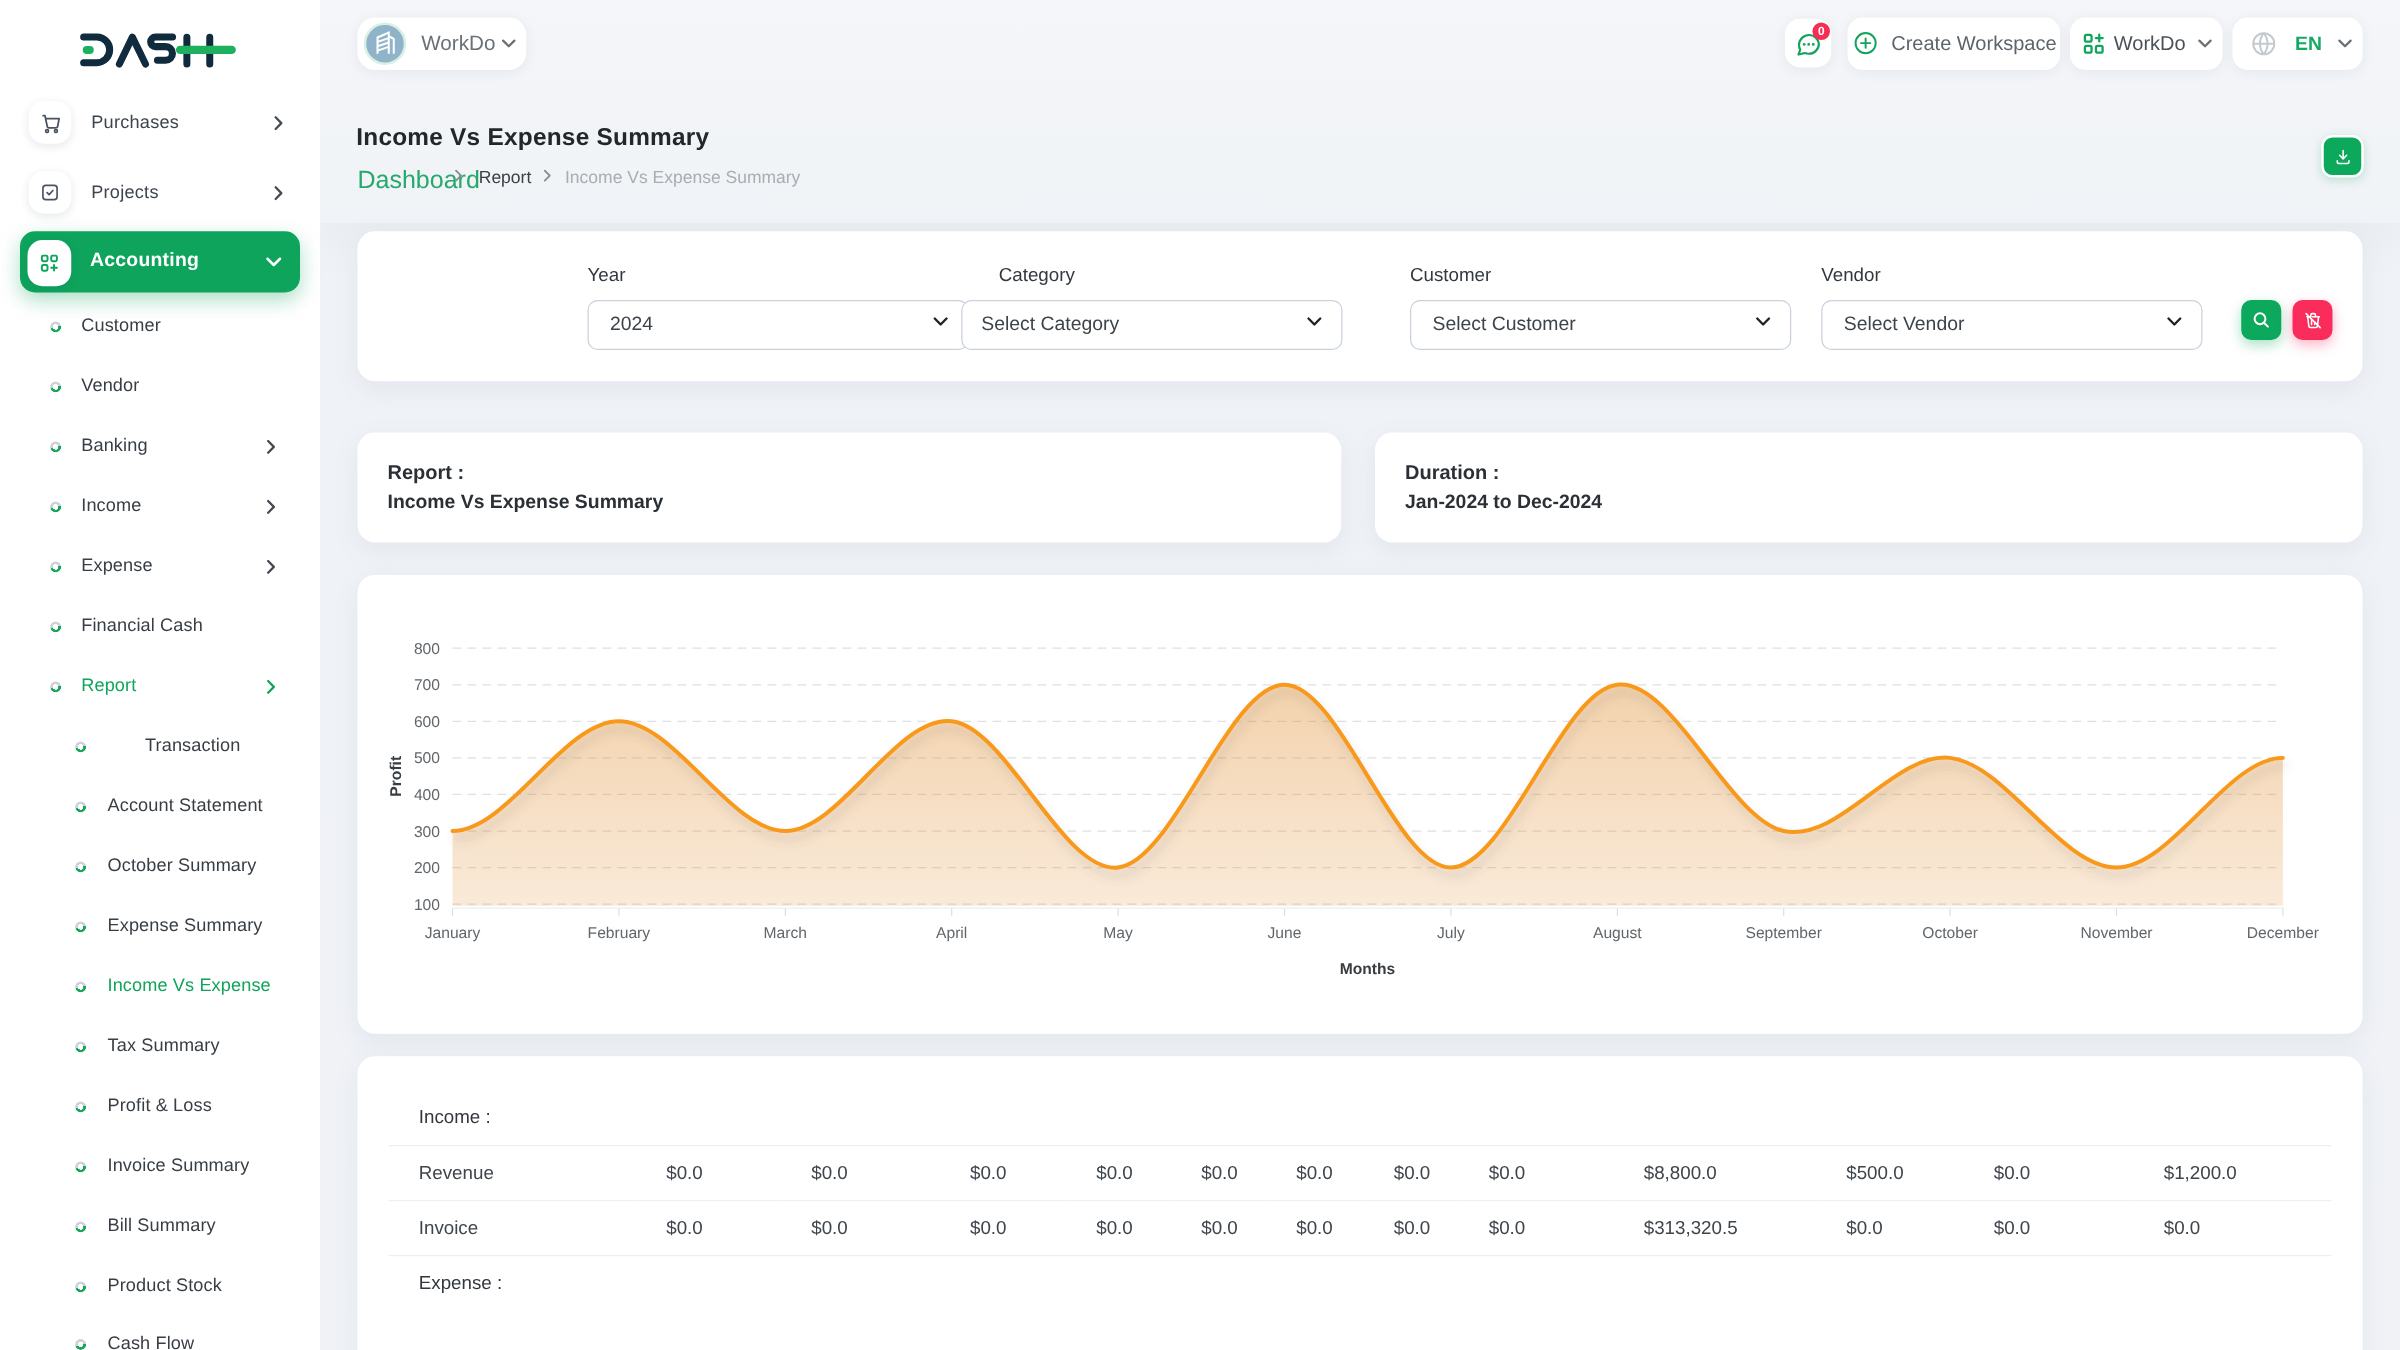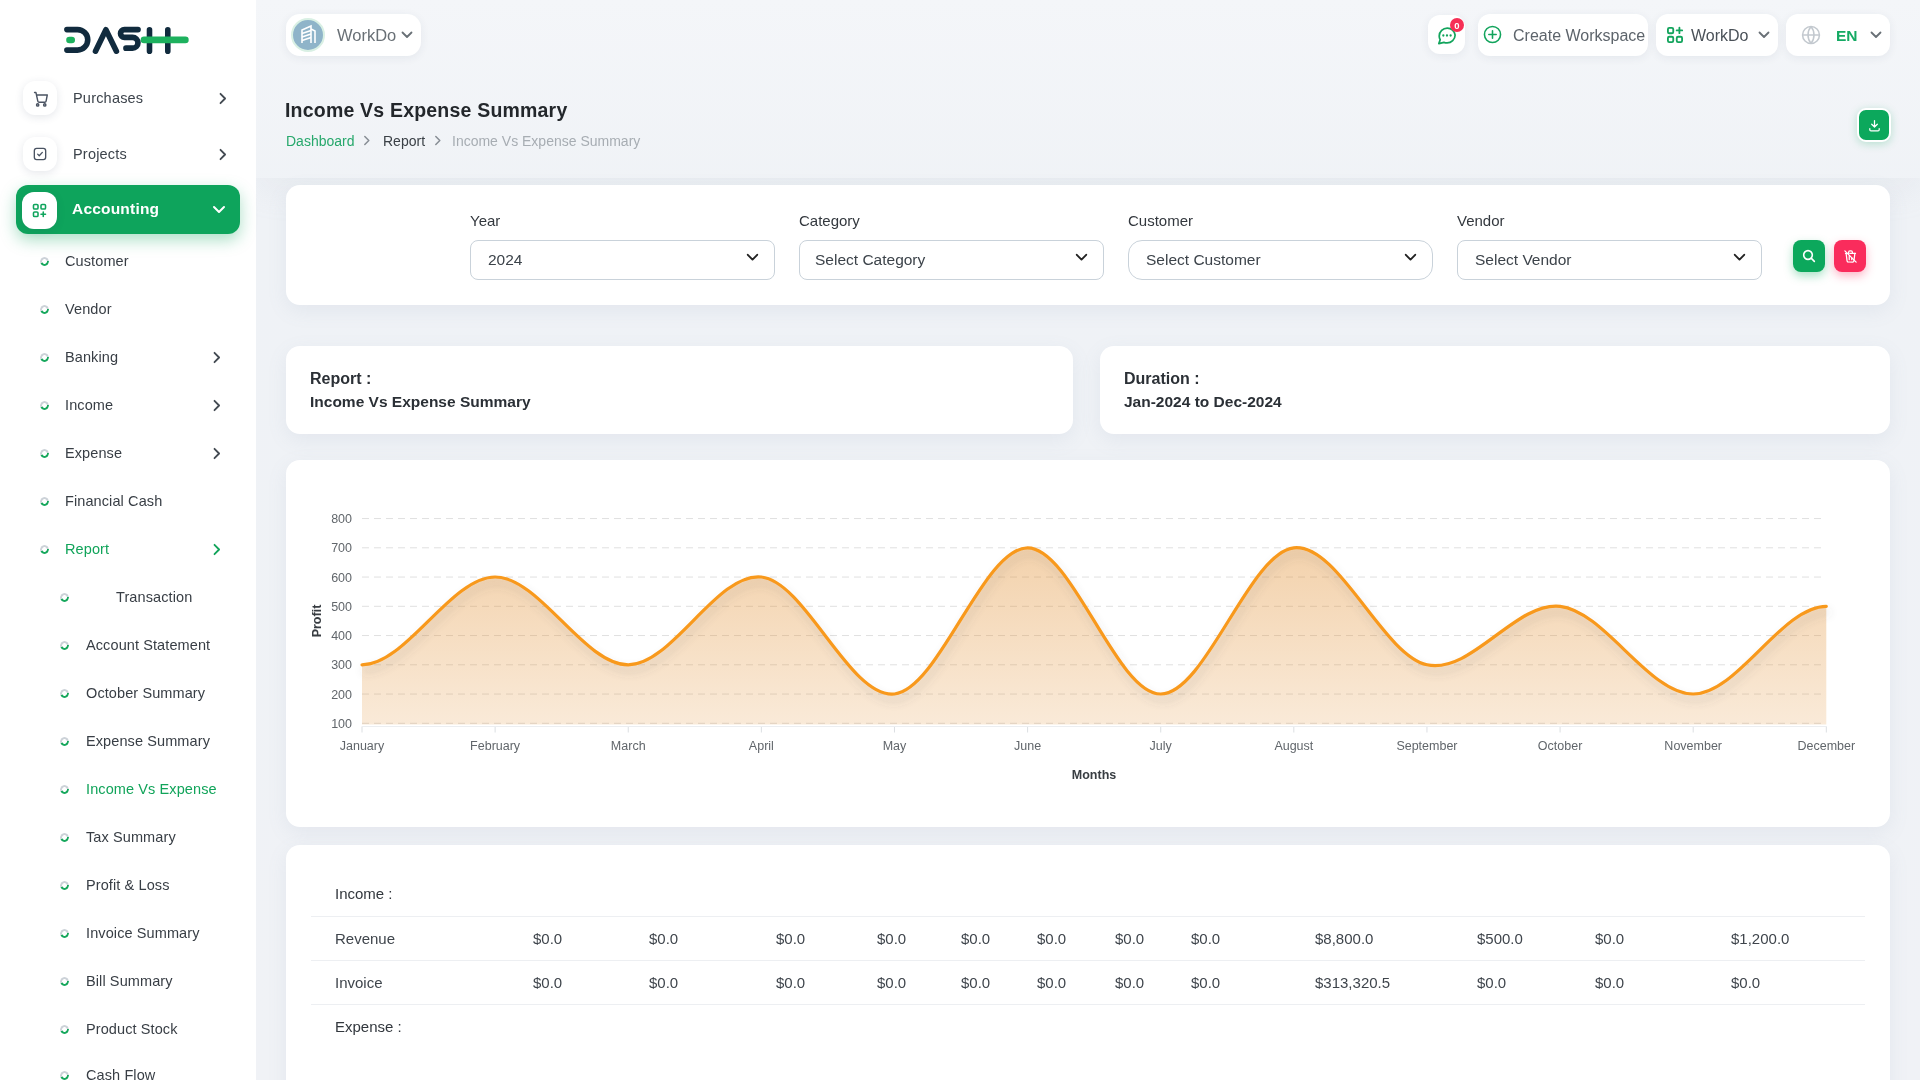--- a/index.html
+++ b/index.html
@@ -180,21 +180,21 @@
 <svg class="abs" style="left:1800px;top:24px;" width="22" height="22" viewBox="0 0 24 24" fill="none" stroke="#c3c9cf" stroke-width="1.7">
     <circle cx="12" cy="12" r="9.2"></circle>
     <path d="M2.8 12h18.4M12 2.8a14.5 14.5 0 0 1 0 18.4M12 2.8a14.5 14.5 0 0 0 0 18.4"></path>
   </svg>
 <div class="abs" style="left:1836px;top:27px;font-size:15.5px;font-weight:700;color:#15aa64;">EN</div>
 <svg class="abs" style="left:1870px;top:31px;" width="12" height="8" viewBox="0 0 12 8" fill="none" stroke="#697076" stroke-width="1.8" stroke-linecap="round" stroke-linejoin="round">
     <path d="M1.5 1.5L6 6l4.5-4.5"></path>
   </svg>
 
 <div class="abs" style="left:285px;top:99px;font-size:19.5px;font-weight:700;color:#23272b;letter-spacing:.2px;">Income Vs Expense Summary</div>
-<div class="abs" style="left:286px;top:133px;font-size:14px;color:#27a86c;">Dashboard</div>
+<div class="abs" style="left:286px;top:133px;font-size:20px;color:#27a86c;">Dashboard</div>
 <svg class="abs" style="left:363px;top:135px;" width="8" height="11" viewBox="0 0 8 11" fill="none" stroke="#878d94" stroke-width="1.5" stroke-linecap="round" stroke-linejoin="round">
     <path d="M1.8 1.5l4 4-4 4"></path>
   </svg>
 <div class="abs" style="left:383px;top:133px;font-size:14px;color:#3a4046;">Report</div>
 <svg class="abs" style="left:434px;top:135px;" width="8" height="11" viewBox="0 0 8 11" fill="none" stroke="#878d94" stroke-width="1.5" stroke-linecap="round" stroke-linejoin="round">
     <path d="M1.8 1.5l4 4-4 4"></path>
   </svg>
 <div class="abs" style="left:452px;top:133px;font-size:14px;color:#a7adb3;">Income Vs Expense Summary</div>
 <div class="abs" style="left:1857px;top:108px;width:34px;height:34px;background:#0ca85c;border-radius:9px;border:2px solid #fff;box-shadow:0 2px 8px rgba(12,168,92,.25);display:flex;align-items:center;justify-content:center;">
   <svg width="15" height="15" viewBox="0 0 24 24" fill="none" stroke="#fff" stroke-width="2" stroke-linecap="round" stroke-linejoin="round">
@@ -204,24 +204,24 @@
 </div>
 
 <div class="card" style="left:286px;top:185px;width:1604px;height:120px;"></div>
 <div class="flabel" style="left:470px;top:212px;">Year</div>
 <div class="flabel" style="left:799px;top:212px;">Category</div>
 <div class="flabel" style="left:1128px;top:212px;">Customer</div>
 <div class="flabel" style="left:1457px;top:212px;">Vendor</div>
 <div class="fselect" style="left:470px;top:240px;">2024<svg class="chev" width="13" height="9" viewBox="0 0 13 9" fill="none" stroke="#222" stroke-width="1.9" stroke-linecap="round" stroke-linejoin="round">
       <path d="M1.8 1.8L6.5 6.6l4.7-4.8"></path>
     </svg></div>
-<div class="fselect" style="left:799px;top:240px;padding-left:15px;">Select Category<svg class="chev" width="13" height="9" viewBox="0 0 13 9" fill="none" stroke="#222" stroke-width="1.9" stroke-linecap="round" stroke-linejoin="round">
+<div class="fselect" style="left:769px;top:240px;padding-left:15px;">Select Category<svg class="chev" width="13" height="9" viewBox="0 0 13 9" fill="none" stroke="#222" stroke-width="1.9" stroke-linecap="round" stroke-linejoin="round">
       <path d="M1.8 1.8L6.5 6.6l4.7-4.8"></path>
     </svg></div>
-<div class="fselect" style="left:1128px;top:240px;border-radius:14px;">Select Customer<svg class="chev" width="13" height="9" viewBox="0 0 13 9" fill="none" stroke="#222" stroke-width="1.9" stroke-linecap="round" stroke-linejoin="round">
+<div class="fselect" style="left:1128px;top:240px;">Select Customer<svg class="chev" width="13" height="9" viewBox="0 0 13 9" fill="none" stroke="#222" stroke-width="1.9" stroke-linecap="round" stroke-linejoin="round">
       <path d="M1.8 1.8L6.5 6.6l4.7-4.8"></path>
     </svg></div>
 <div class="fselect" style="left:1457px;top:240px;">Select Vendor<svg class="chev" width="13" height="9" viewBox="0 0 13 9" fill="none" stroke="#222" stroke-width="1.9" stroke-linecap="round" stroke-linejoin="round">
       <path d="M1.8 1.8L6.5 6.6l4.7-4.8"></path>
     </svg></div>
 <div class="sqbtn" style="left:1793px;top:240px;width:32px;height:32px;background:#0ca85c;box-shadow:0 4px 10px rgba(12,168,92,.35);">
   <svg width="16" height="16" viewBox="0 0 24 24" fill="none" stroke="#fff" stroke-width="2.4" stroke-linecap="round">
       <circle cx="10.5" cy="10.5" r="6.5"></circle>
       <path d="M15.6 15.6L20 20"></path>
     </svg>

